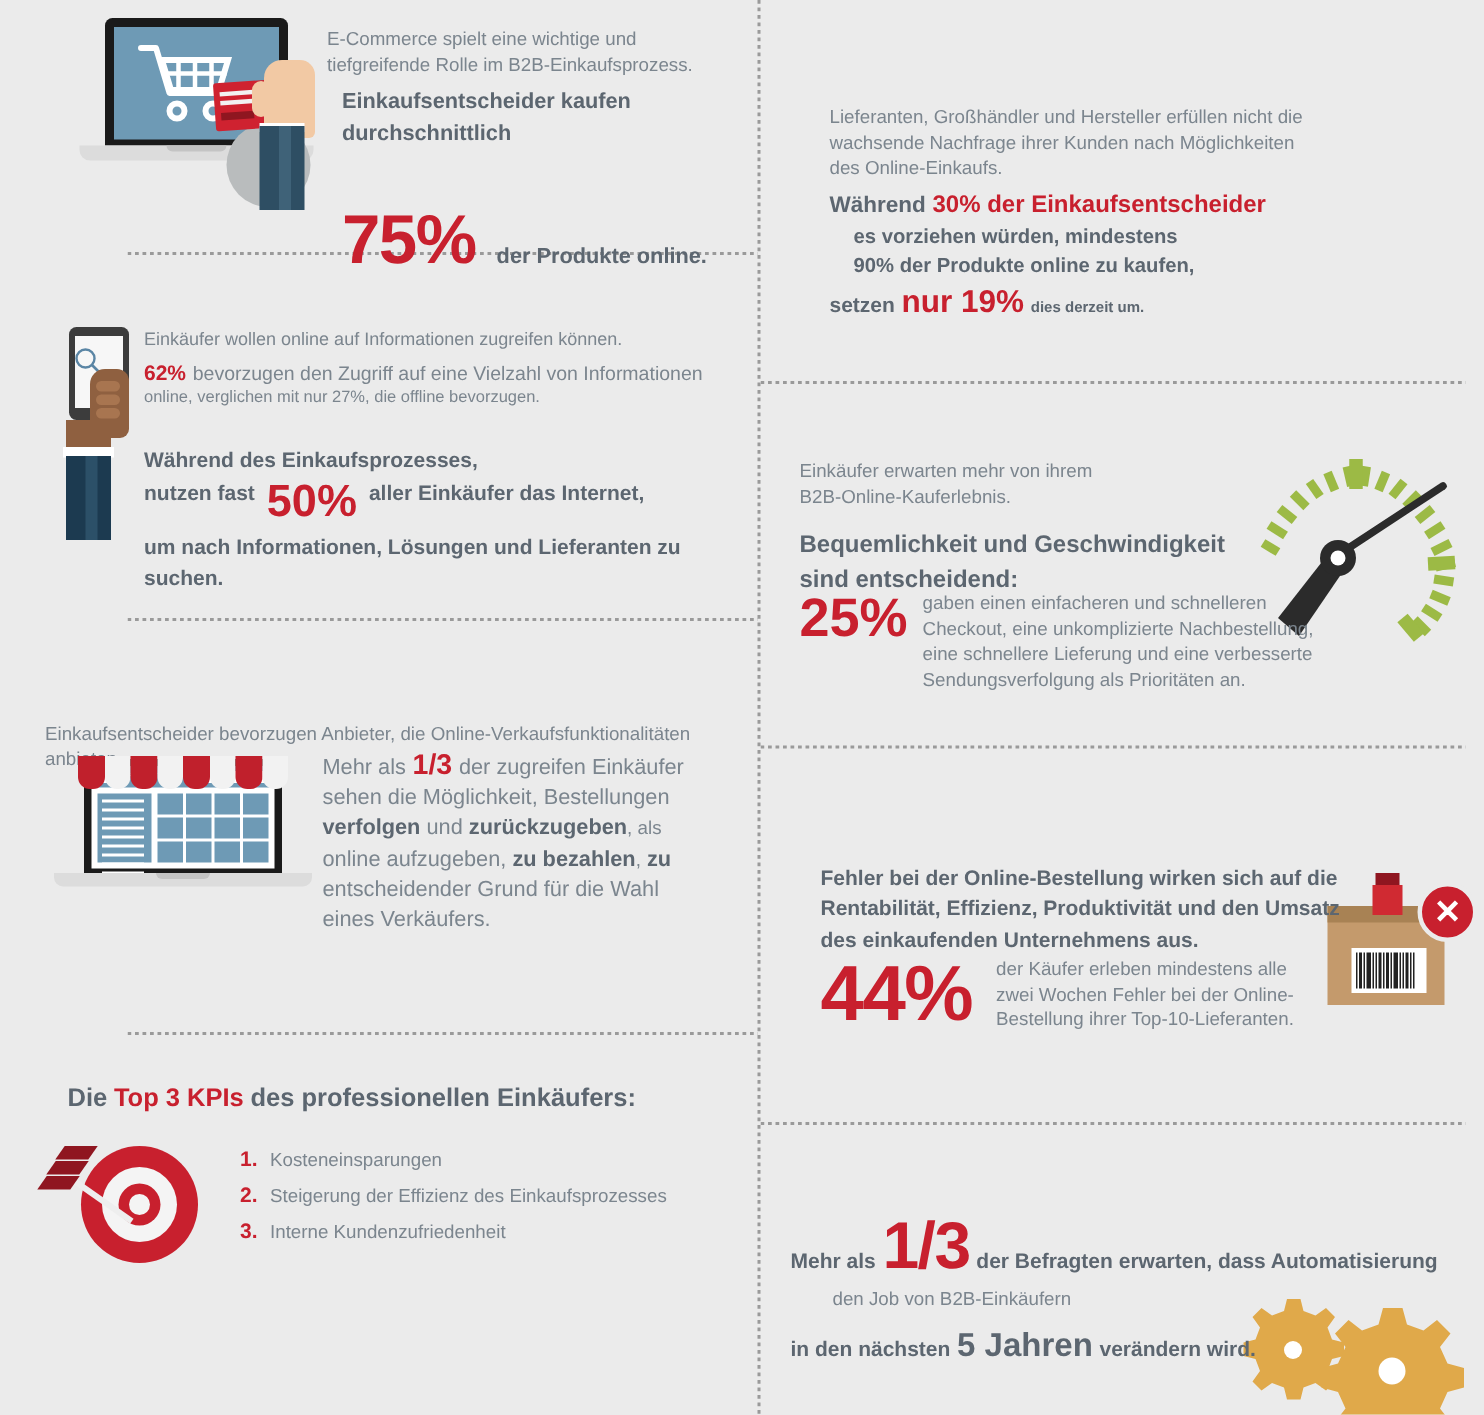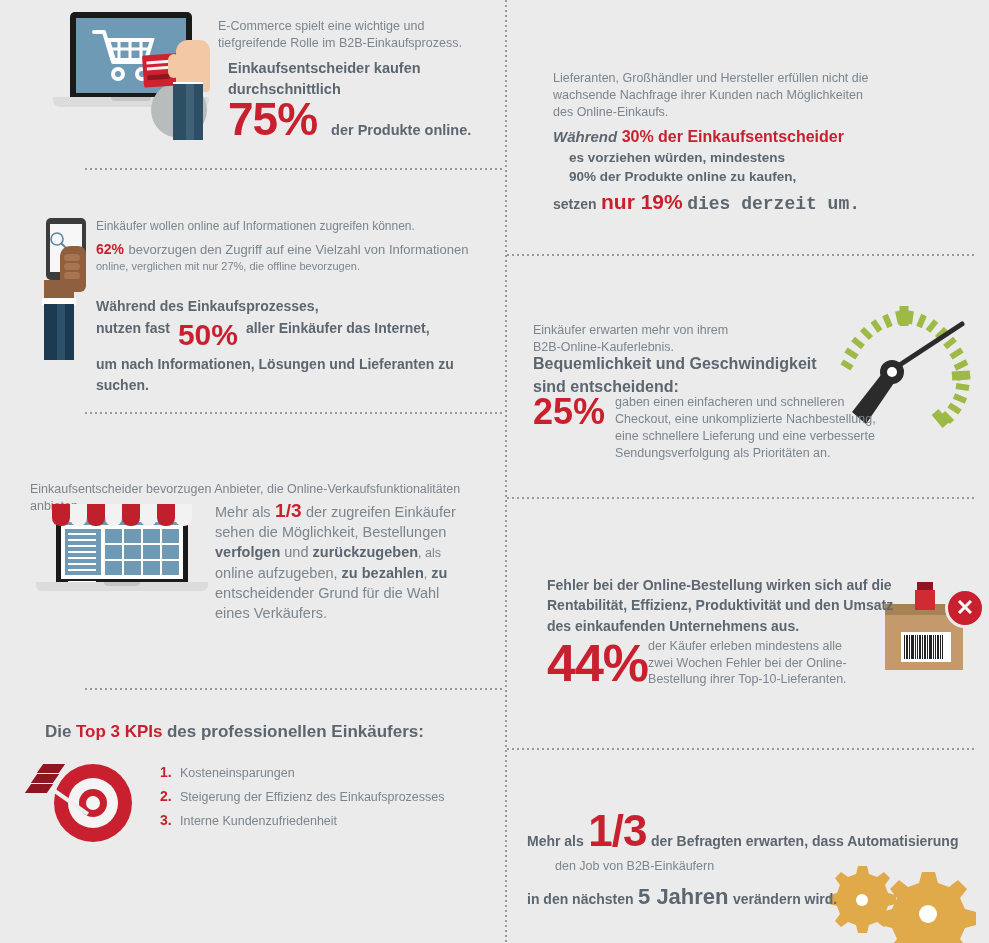--- a/index.html
+++ b/index.html
@@ -23,21 +23,21 @@
     position: absolute; height: 2px;
     background-image: linear-gradient(to right, #9a9a9a 50%, rgba(0,0,0,0) 0%);
     background-size: 5px 2px; background-repeat: repeat-x;
   }
 
   
   .plain   { color:#7b858e; font-size:12.5px; line-height:1.35; }
   .bold    { color:#5c6670; font-weight:bold; font-size:13.5px; line-height:1.45; }
   .big     { color:#c8202e; font-weight:bold; }
   .redtxt  { color:#c8202e; font-weight:bold; }
-  .num75   { font-size:46px; letter-spacing:-1px; }
+  .num75   { font-size:46px; letter-spacing:-1px;margin-top:40px; }
   .num50   { font-size:30px; }
   .num25   { font-size:36px; }
   .num44   { font-size:52px; letter-spacing:-1px; }
   .num14   { font-size:44px; letter-spacing:-1px; }
 
   .blk { position:absolute; }
 
   
   .s1-art { position:absolute; left:48px; top:12px; width:170px; height:125px; }
   .lap-screen { position:absolute; left:22px; top:0; width:122px; height:85px;
@@ -203,29 +203,29 @@
   <div class="blk" style="left:505px;top:0;width:484px;height:254px;">
 
     <div class="blk" style="left:48px; top:70px; width:330px;">
       <div class="plain">Lieferanten, Großhändler und Hersteller erfüllen nicht die</div>
       <div class="plain">wachsende Nachfrage ihrer Kunden nach Möglichkeiten</div>
       <div class="plain">des Online-Einkaufs.</div>
     </div>
 
     <div class="blk" style="left:48px; top:126px; width:360px;">
       <div style="white-space:nowrap;">
-        <span class="bold" style="font-size:15px;font-style:italic;">Während</span>
+        <span class="bold" style="font-size:15px;">Während</span>
         <span class="redtxt" style="font-size:16px;">30% der Einkaufsentscheider</span>
       </div>
       <div class="bold" style="margin-left:16px;">es vorziehen würden, mindestens</div>
       <div class="bold" style="margin-left:16px;">90% der Produkte online zu kaufen,</div>
       <div style="white-space:nowrap; margin-top:3px;">
         <span class="bold" style="font-size:14px;">setzen</span>
         <span class="redtxt" style="font-size:21px;">nur 19%</span>
-        <span class="bold" style="font-size:18px;font-family:Liberation Mono, monospace;">dies derzeit um.</span>
+        <span class="bold" style="font-size:10px;">dies derzeit um.</span>
       </div>
     </div>
   </div>
 
   <div class="blk" style="left:0;top:168px;width:500px;height:244px;">
     <div class="s3-art" style="top:50px;">
       <div class="phone">
           <div class="phone-scr"></div>
         </div>
       <div class="mag">
@@ -294,21 +294,21 @@
           <line x1="148" y1="73" x2="130" y2="74"></line>
           <line x1="124" y1="123" x2="113" y2="110"></line>
         </g>
         <path d="M66 64 L30 110 L44 122 L74 78 Z" fill="#2b2b2b"></path>
         <path d="M70 68 L140 22" stroke="#2b2b2b" stroke-width="5" stroke-linecap="round"></path>
         <circle cx="70" cy="70" r="12" fill="#2b2b2b"></circle>
         <circle cx="70" cy="70" r="5" fill="#ffffff"></circle>
       </svg>
     </div>
 
-    <div class="blk" style="left:28px; top:68px; width:300px;">
+    <div class="blk" style="left:28px; top:52px; width:300px;">
       <div class="plain">Einkäufer erwarten mehr von ihrem</div>
       <div class="plain">B2B-Online-Kauferlebnis.</div>
     </div>
     <div class="blk" style="left:28px; top:98px; width:330px;">
       <div class="bold" style="font-size:16px;">Bequemlichkeit und Geschwindigkeit</div>
       <div class="bold" style="font-size:16px;">sind entscheidend:</div>
     </div>
     <div class="blk" style="left:28px; top:140px; display:flex; align-items:flex-start; gap:10px;">
       <span class="big num25" style="line-height:1;">25%</span>
       <span style="display:block;">
@@ -406,21 +406,21 @@
       <div class="bx-tape"></div>
       <div class="bx-tape2"></div>
       <div class="xbadge">✕</div>
     </div>
 
     <div class="blk" style="left:42px; top:78px; width:380px;">
       <div class="bold" style="font-size:14px;">Fehler bei der Online-Bestellung wirken sich auf die</div>
       <div class="bold" style="font-size:14px;">Rentabilität, Effizienz, Produktivität und den Umsatz</div>
       <div class="bold" style="font-size:14px;">des einkaufenden Unternehmens aus.</div>
     </div>
-    <div class="blk" style="left:42px; top:140px; display:flex; align-items:center; gap:0;">
+    <div class="blk" style="left:42px; top:140px; display:flex; align-items:center; gap:16px;">
       <span class="big num44" style="line-height:1;">44%</span>
       <span style="display:block;">
         <span class="plain" style="display:block;font-size:12.5px;">der Käufer erleben mindestens alle</span>
         <span class="plain" style="display:block;font-size:12.5px;">zwei Wochen Fehler bei der Online-</span>
         <span class="plain" style="display:block;font-size:12.5px;">Bestellung ihrer Top-10-Lieferanten.</span>
       </span>
     </div>
   </div>
 
   <div class="blk" style="left:0;top:688px;width:500px;height:255px;">

